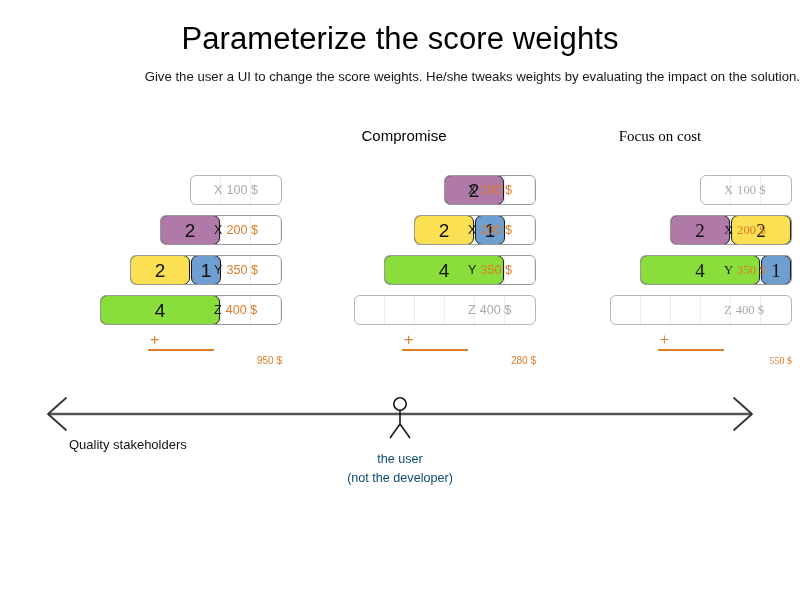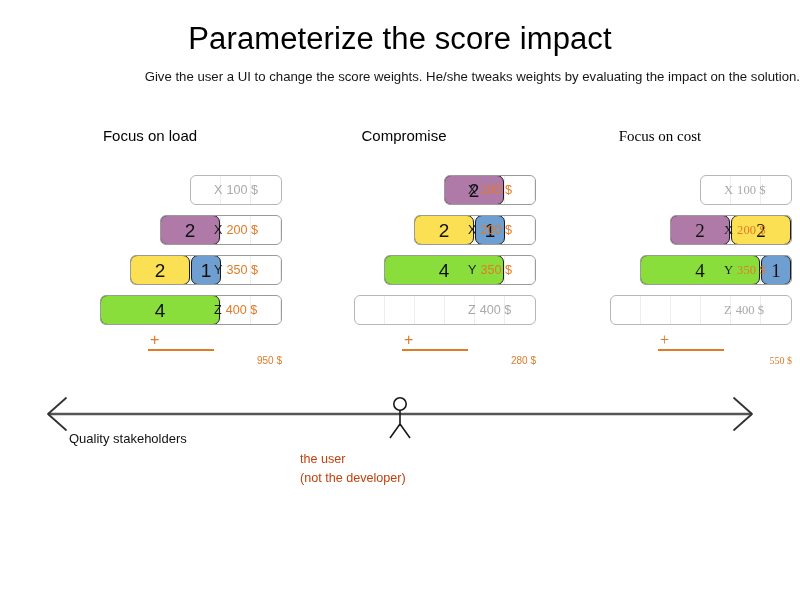--- a/index.html
+++ b/index.html
@@ -197,42 +197,43 @@
     position: absolute;
     left: 0;
     top: 0;
   }
   .axis-label {
     position: absolute;
     font-size: 13px;
     line-height: 17px;
     color: #111111;
     white-space: nowrap;
+    margin-top: 6px;
   }
   #label-left  { left: 69px;  top: 38px; }
   #label-right { left: 579px; top: 38px; }
   #user-caption {
     position: absolute;
     left: 300px;
     top: 58px;
     width: 200px;
+    text-align: center;
     font-size: 12.6px;
     line-height: 19px;
-    color: #c2410c;
+    color: #0c4a6e;
   }
 </style>
 </head>
 <body>
 
-<div id="slide-title">Parameterize the score impact</div>
+<div id="slide-title">Parameterize the score weights</div>
 <div id="slide-subtitle">Give the user a UI to change the score weights. He/she tweaks weights by evaluating the impact on the solution.</div>
 
 <div id="scenarios">
     <div class="scenario col0">
-      <div class="scenario-title">Focus on load</div>
       <div class="rows">
         <div class="row">
           <div class="track muted" style="width: 92px;">
             <div class="cell"></div>
             <div class="cell"></div>
             <div class="cell"></div>
           </div>
           <div class="row-label muted">
             <span class="row-key">X</span>
             <span class="row-cost">100 $</span>

